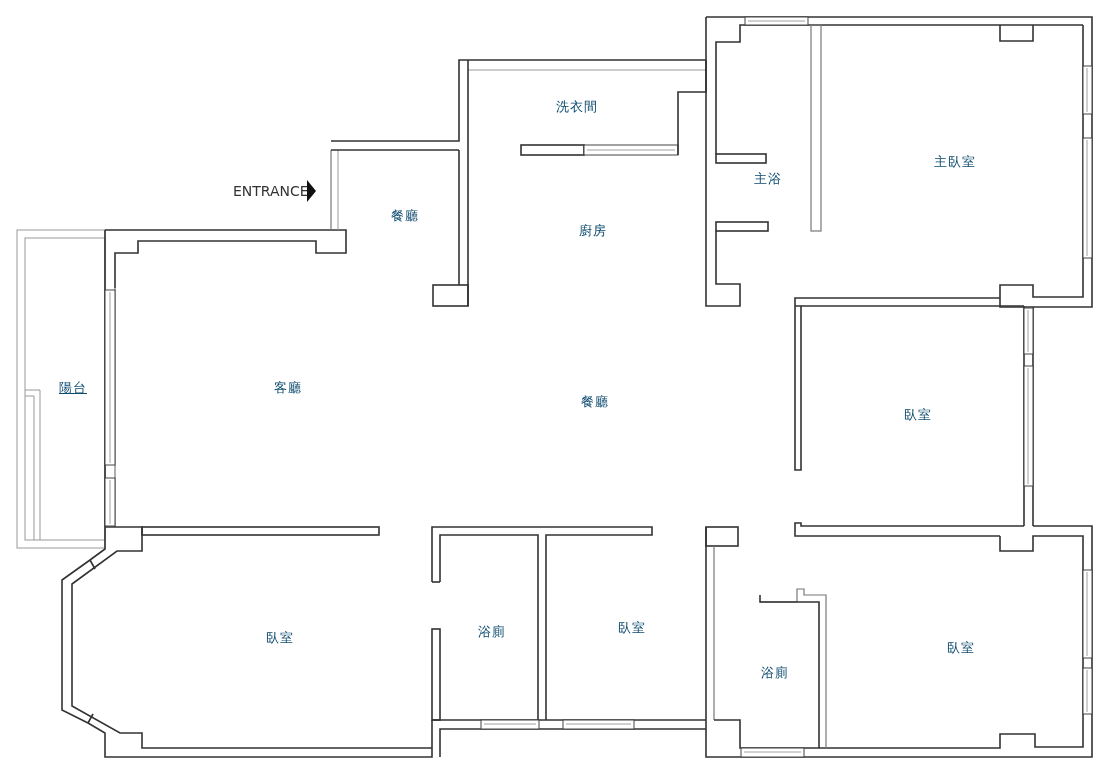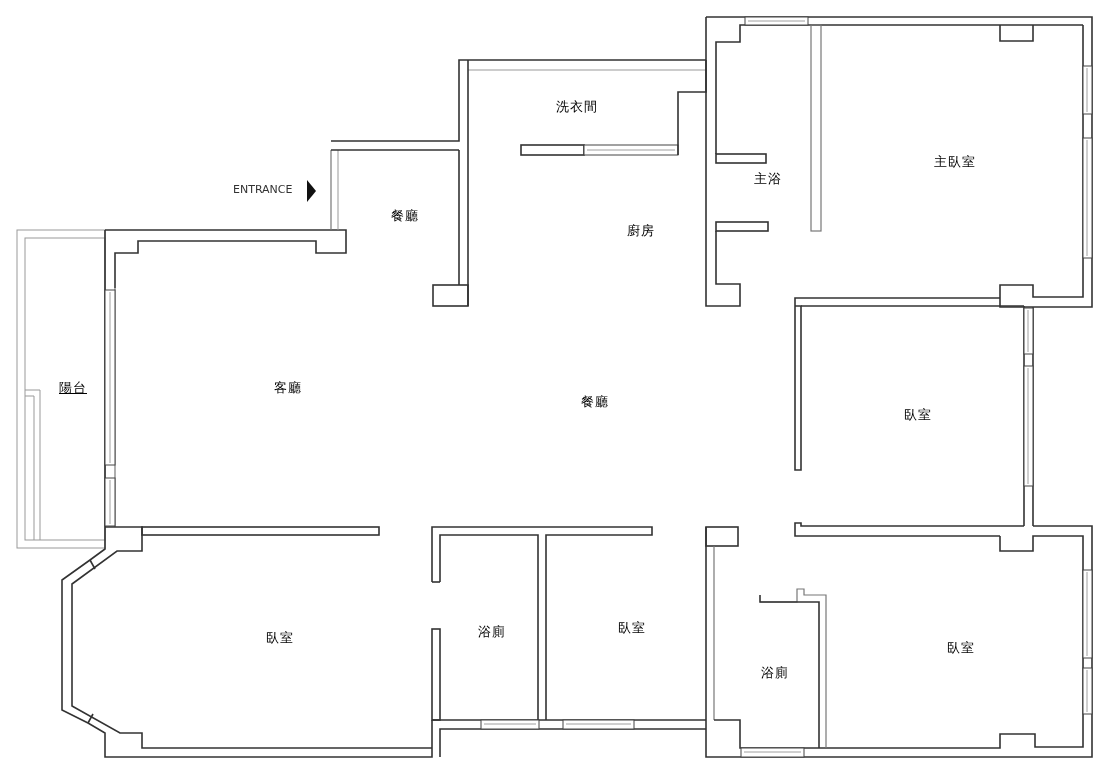--- a/index.html
+++ b/index.html
@@ -4,23 +4,23 @@
 <style>
   html, body { margin: 0; padding: 0; background: #ffffff; }
   body { width: 1110px; height: 777px; position: relative; overflow: hidden;
          font-family: "DejaVu Sans", sans-serif; }
   svg { position: absolute; left: 0; top: 0; }
   .wall { fill: none; stroke: #333; stroke-width: 1.6; }
   .wallg { fill: none; stroke: #777; stroke-width: 1.2; }
   .thin { fill: none; stroke: #999; stroke-width: 1; }
   .win { fill: #fff; stroke: #444; stroke-width: 1; }
   .winin { fill: none; stroke: #888; stroke-width: 0.8; }
-  .label { position: absolute; font-size: 13px; color: #000000; white-space: nowrap;
+  .label { position: absolute; font-size: 13px; color: #0c4a6e; white-space: nowrap;
            transform: translate(-50%, -50%); letter-spacing: 1px; }
-  .entrance { position: absolute; left: 233px; top: 183px; font-size: 11px; color: #333; }
+  .entrance { position: absolute; left: 233px; top: 183px; font-size: 14px; color: #333; }
 </style>
 </head>
 <body>
 
 <svg width="1110" height="777" viewBox="0 0 1110 777">
 
   <g>
     <rect x="17" y="230" width="88" height="318" class="thin"></rect>
     <rect x="25" y="238" width="80" height="302" class="thin"></rect>
     <polyline points="25,390 40,390 40,540" class="thin"></polyline>
@@ -130,21 +130,21 @@
 </svg>
 
 <div class="entrance">ENTRANCE</div>
 <svg style="left:307px; top:180px;" width="10" height="22">
   <polygon points="0,0 9,11 0,22" fill="#111"></polygon>
 </svg>
 
 <div id="labels">
     <div class="label" style="left: 577px; top: 107px;">洗衣間</div>
     <div class="label" style="left: 405px; top: 216px;">餐廳</div>
-    <div class="label" style="left: 593px; top: 231px; margin-left: 48px;">廚房</div>
+    <div class="label" style="left: 593px; top: 231px;">廚房</div>
     <div class="label" style="left: 768px; top: 179px;">主浴</div>
     <div class="label" style="left: 955px; top: 162px;">主臥室</div>
     <div class="label" style="left: 73px; top: 388px; text-decoration: underline;">陽台</div>
     <div class="label" style="left: 288px; top: 388px; text-align: center;">客廳</div>
     <div class="label" style="left: 595px; top: 402px;">餐廳</div>
     <div class="label" style="left: 918px; top: 415px;">臥室</div>
     <div class="label" style="left: 280px; top: 638px;">臥室</div>
     <div class="label" style="left: 492px; top: 632px;">浴廁</div>
     <div class="label" style="left: 632px; top: 628px;">臥室</div>
     <div class="label" style="left: 775px; top: 673px;">浴廁</div>

